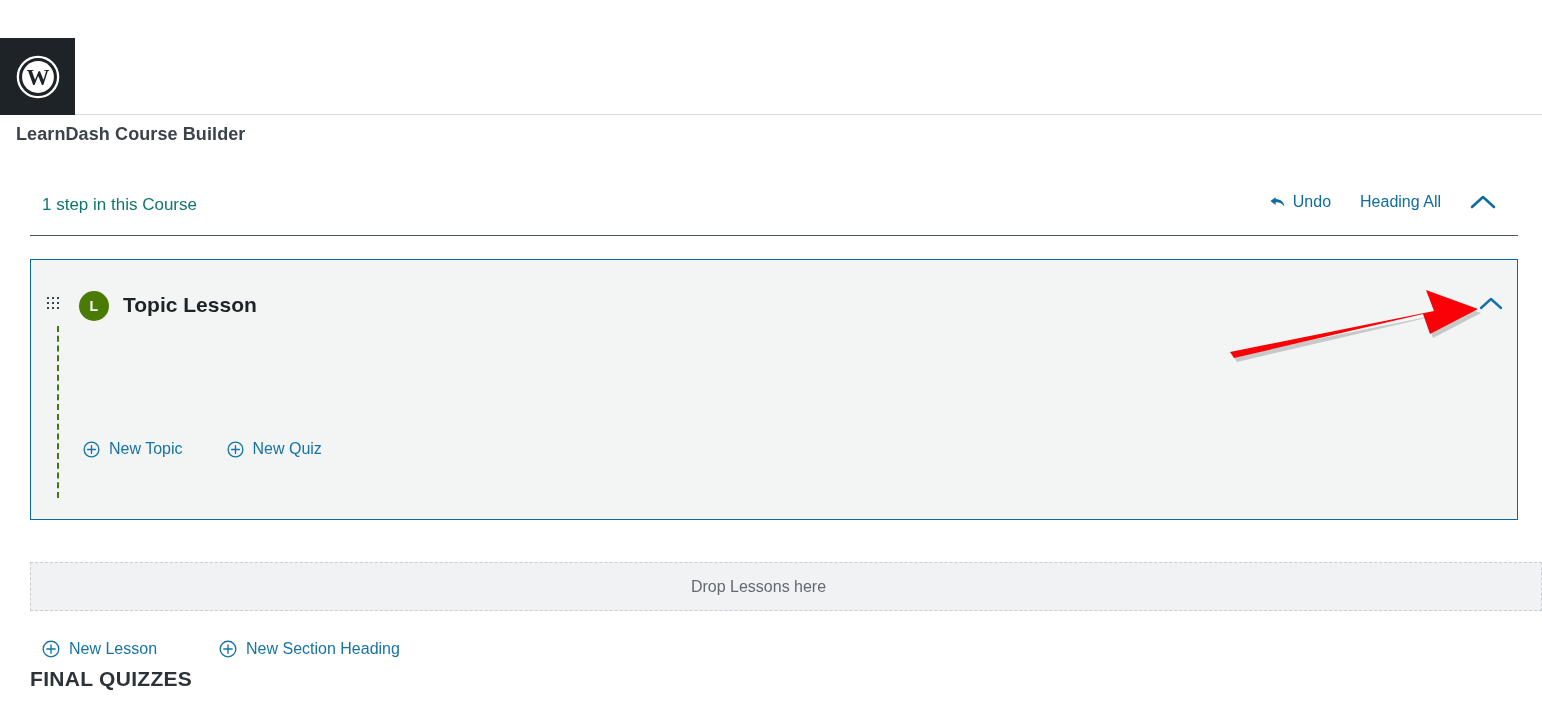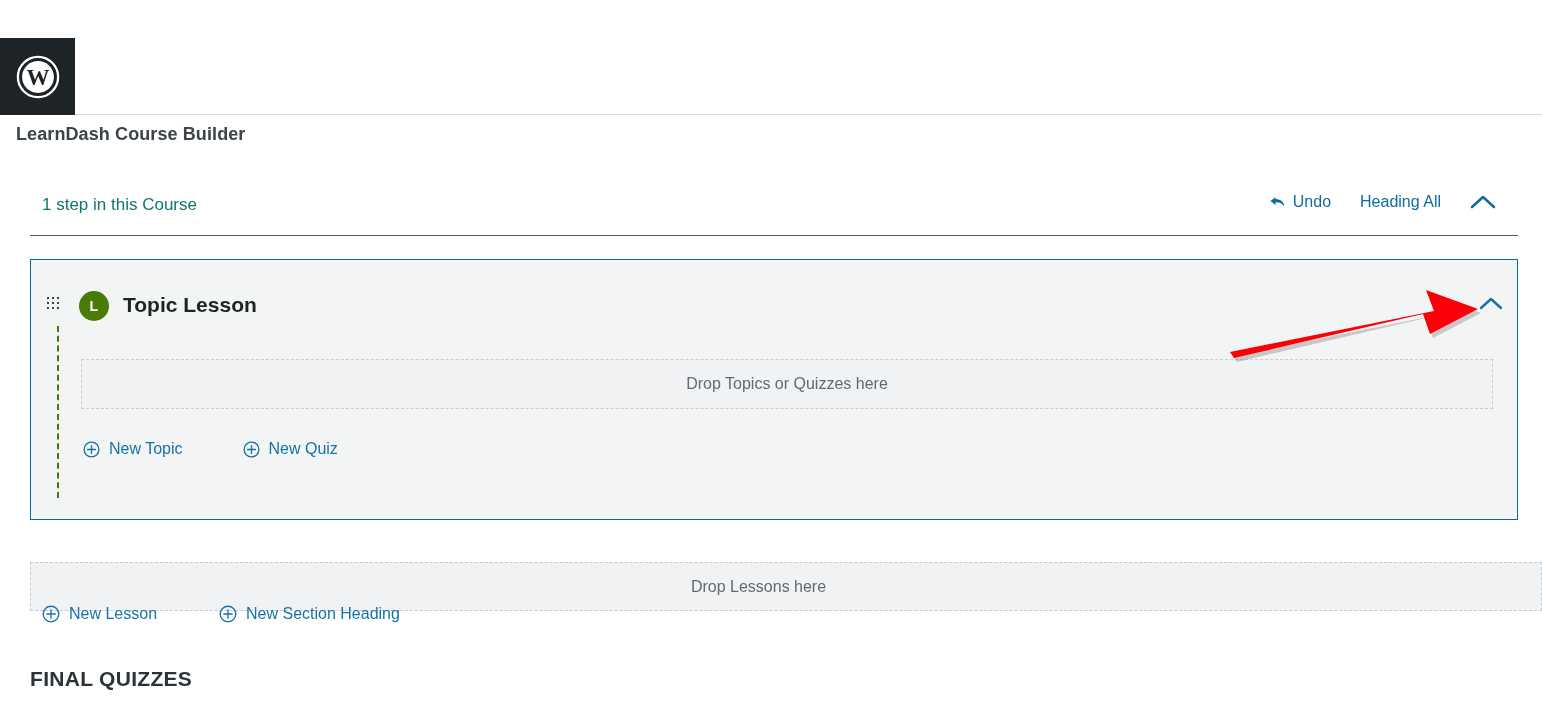--- a/index.html
+++ b/index.html
@@ -184,21 +184,21 @@
     width: 1412px;
     height: 50px;
   }
 
   .action-row {
     position: absolute;
     left: 52px;
     top: 180px;
     display: flex;
     align-items: center;
-    gap: 60px;
+    gap: 44px;
   }
   .link-action {
     display: flex;
     align-items: center;
     gap: 9px;
     color: #1673a5;
     font-size: 16px;
     white-space: nowrap;
     cursor: pointer;
   }
@@ -211,21 +211,21 @@
     top: 562px;
     width: 1512px;
     height: 49px;
   }
   .dz-lessons .dz-label { margin-right: 55px; }
 
   
   .bottom-actions {
     position: absolute;
     left: 42px;
-    top: 605px;
+    top: 640px;
     display: flex;
     align-items: center;
     gap: 62px;
   }
 
   
   .final-quizzes {
     position: absolute;
     left: 30px;
     top: 667px;
@@ -312,23 +312,20 @@
       <span>
         <svg width="24" height="15" viewBox="0 0 24 15" aria-hidden="true">
           <path d="M2 12 L12 3 L22 12" fill="none" stroke="#1673a5" stroke-width="2.4" stroke-linecap="round" stroke-linejoin="round"></path>
         </svg>
       </span>
     </div>
   </div>
 
   <div class="tree-line"></div>
 
-  <div class="dropzone dz-topics">
-    <span class="dz-label">Drop Topics or Quizzes here</span>
-  </div>
 
   <div class="action-row">
     <div class="link-action">
       <span>
         <svg width="17" height="17" viewBox="0 0 17 17" aria-hidden="true">
           <circle cx="8.5" cy="8.5" r="7.4" fill="none" stroke="#1673a5" stroke-width="1.3"></circle>
           <path d="M8.5 4.6 V12.4 M4.6 8.5 H12.4" stroke="#1673a5" stroke-width="1.3" stroke-linecap="round"></path>
         </svg>
       </span>
       <span>New Topic</span>

